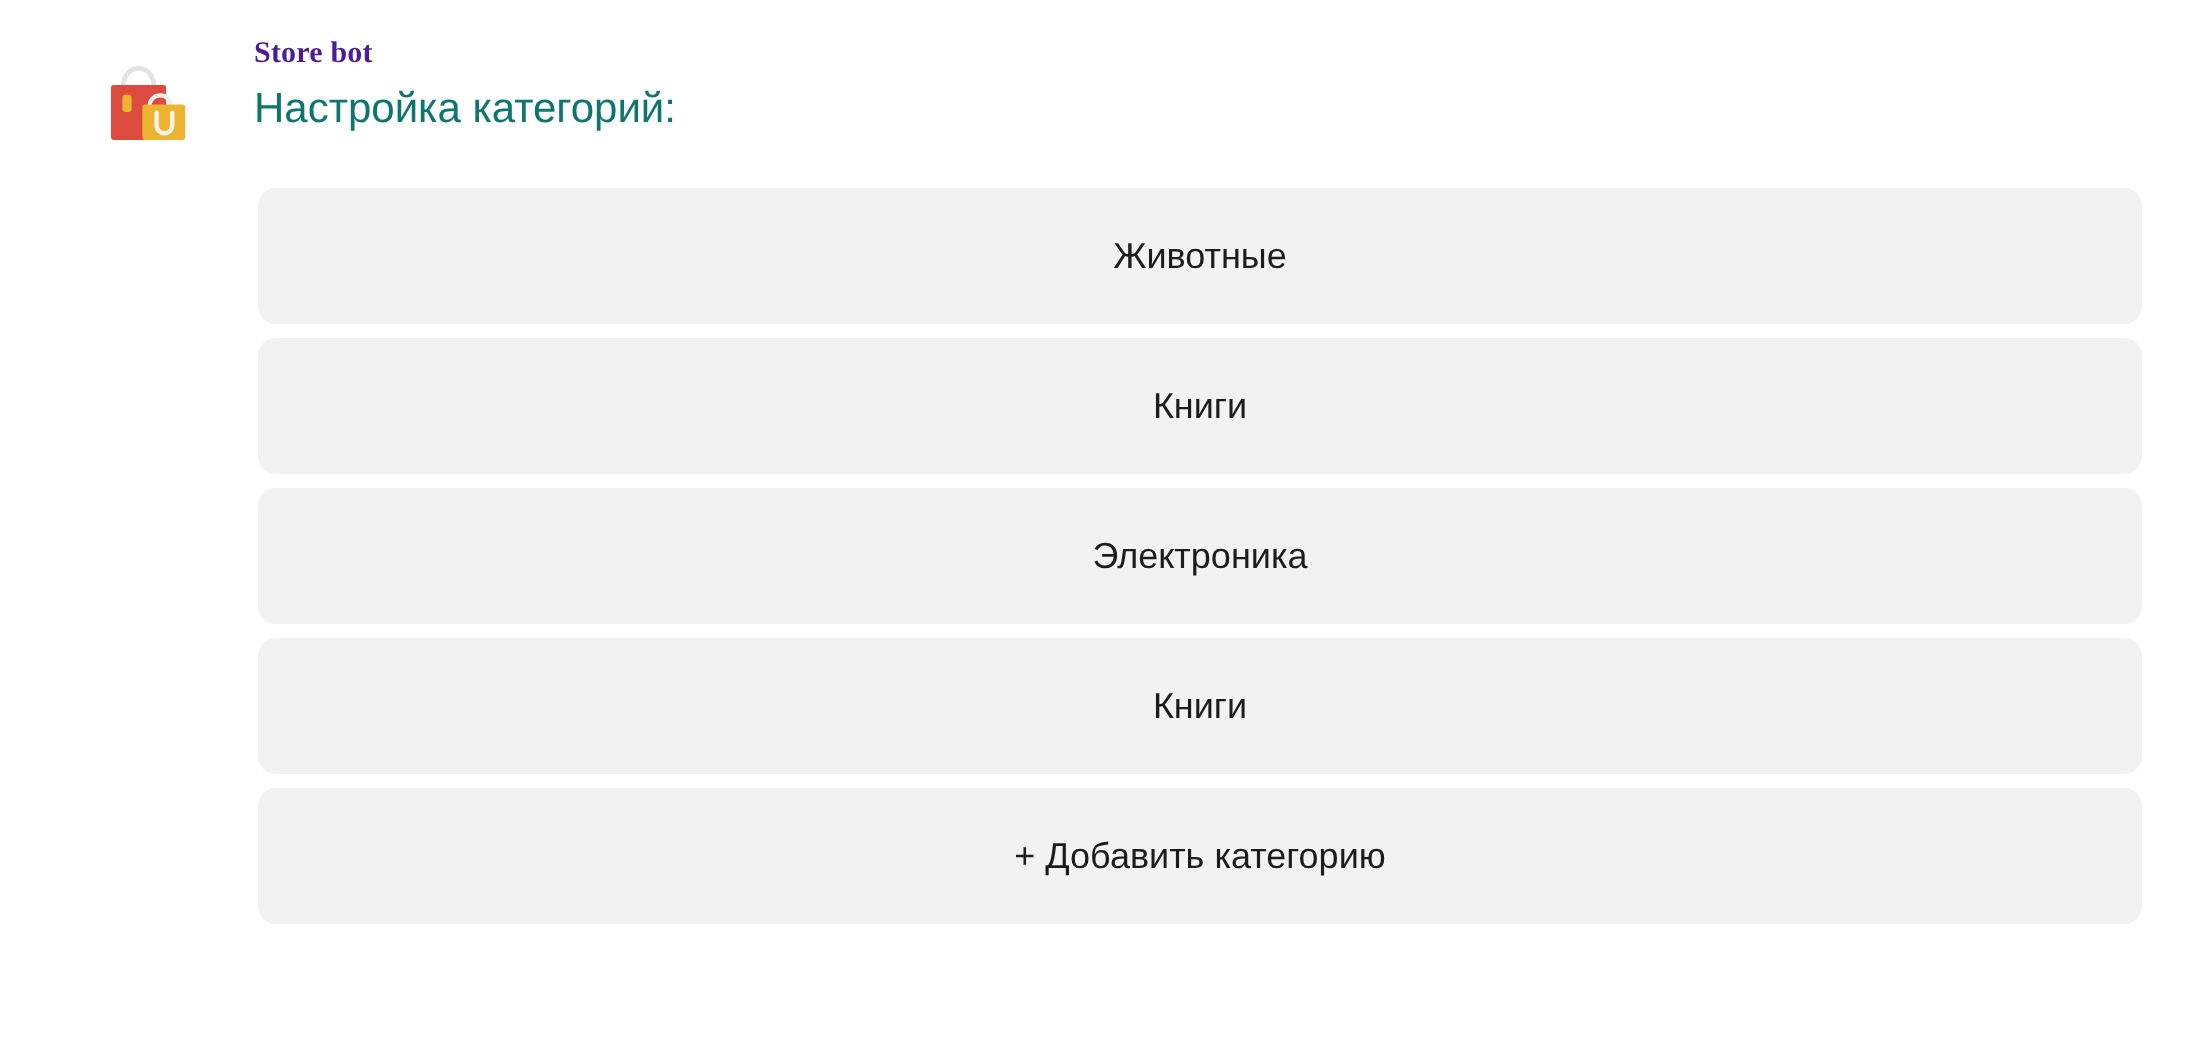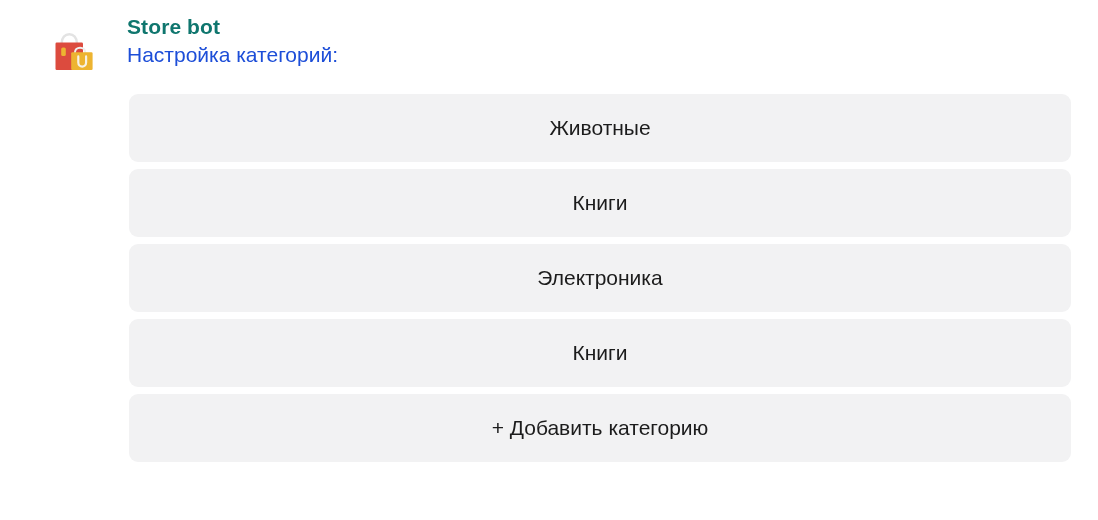--- a/index.html
+++ b/index.html
@@ -37,31 +37,32 @@
 
   
   .message-body {
     position: absolute;
     left: 127px;
     top: 14px;
     width: 945px;
   }
 
   .sender-name {
-    color: #0f766e;
-    font-size: 21px;
+    color: #4c1d95;
+    font-size: 15px;
     font-weight: bold;
     line-height: 26px;
     letter-spacing: 0.1px;
     margin: 0 0 1px 0;
     white-space: nowrap;
+    font-family: Liberation Serif, serif;
   }
 
   .message-text {
-    color: #1d4ed8;
+    color: #0f766e;
     font-size: 21px;
     font-weight: normal;
     line-height: 27px;
     margin: 0;
     white-space: nowrap;
   }
 
   
   .keyboard {
     position: absolute;
@@ -83,21 +84,21 @@
     align-items: center;
     justify-content: center;
     cursor: pointer;
     padding: 0;
     font-family: inherit;
     box-sizing: border-box;
   }
 
   .kb-label {
     color: #1c1c1c;
-    font-size: 21px;
+    font-size: 18px;
     font-weight: normal;
     line-height: 24px;
     text-align: center;
     user-select: none;
   }
 </style>
 </head>
 <body>
 
 <div class="message-row">

